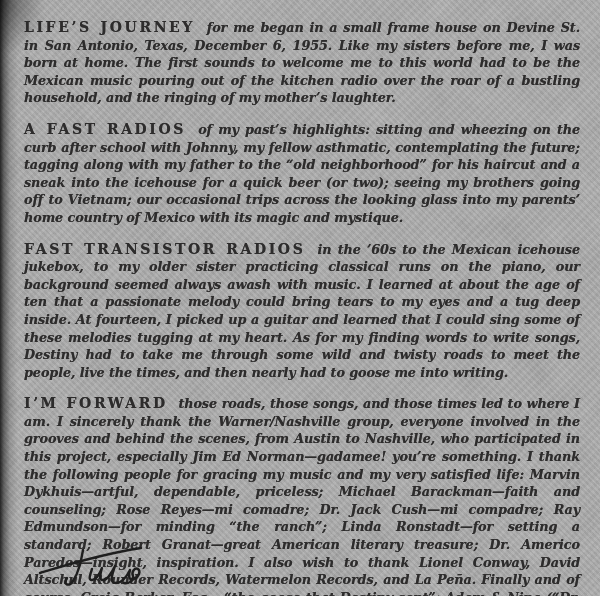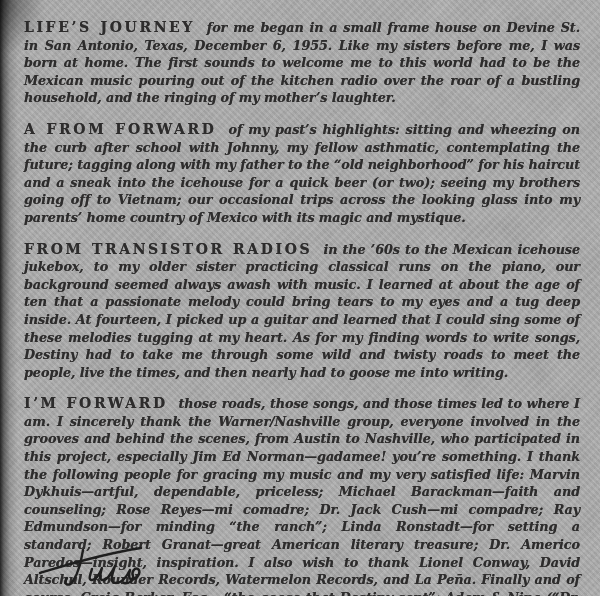--- a/index.html
+++ b/index.html
@@ -124,26 +124,26 @@
   <div class="corner-shadow"></div>
 
   <div class="content">
 
     <p>
       <span class="section-heading">LIFE’S JOURNEY</span>
       <span>for me began in a small frame house on Devine St. in San Antonio, Texas, December 6, 1955.  Like my sisters before me, I was born at home.  The first sounds to welcome me to this world had to be the Mexican music pouring out of the kitchen radio over the roar of a bustling household, and the ringing of my mother’s laughter.</span>
     </p>
 
     <p>
-      <span class="section-heading">A FROM FORWARD</span>
+      <span class="section-heading">A FAST RADIOS</span>
       <span>of my past’s highlights:  sitting and wheezing on the curb after school with Johnny, my fellow asthmatic, contemplating the future; tagging along with my father to the “old neighborhood” for his haircut and a sneak into the icehouse for a quick beer (or two); seeing my brothers going off to Vietnam; our occasional trips across the looking glass into my parents’ home country of Mexico with its magic and mystique.</span>
     </p>
 
     <p>
-      <span class="section-heading">FROM TRANSISTOR RADIOS</span>
+      <span class="section-heading">FAST TRANSISTOR RADIOS</span>
       <span>in the ’60s to the Mexican icehouse jukebox, to my older sister practicing classical runs on the piano, our background seemed always awash with music.  I learned at about the age of ten that a passionate melody could bring tears to my eyes and a tug deep inside.  At fourteen, I picked up a guitar and learned that I could sing some of these melodies tugging at my heart.  As for my finding words to write songs, Destiny had to take me through some wild and twisty roads to meet the people, live the times, and then nearly had to goose me into writing.</span>
     </p>
 
     <p>
       <span class="section-heading">I’M FORWARD</span>
       <span>those roads, those songs, and those times led to where I am.  I sincerely thank the Warner/Nashville group, everyone involved in the grooves and behind the scenes, from Austin to Nashville, who participated in this project, especially Jim Ed Norman—gadamee! you’re something.  I thank the following people for gracing my music and my very satisfied life:  Marvin Dykhuis—artful, dependable, priceless; Michael Barackman—faith and counseling; Rose Reyes—mi comadre; Dr. Jack Cush—mi compadre; Ray Edmundson—for minding “the ranch”; Linda Ronstadt—for setting a standard; Robert Granat—great American literary treasure; Dr. Americo Paredes—insight, inspiration.  I also wish to thank Lionel Conway, David Altschul, Rounder Records, Watermelon Records, and La Peña.  Finally and of course, Craig Barker, Esq.—“the goose that Destiny sent”; Adam &amp; Nina (“Dr. Pedrick &amp; Miss Dinglehopper”)—our enchantment—your laughter rings familiar.</span>
     </p>
 
   </div>
 

